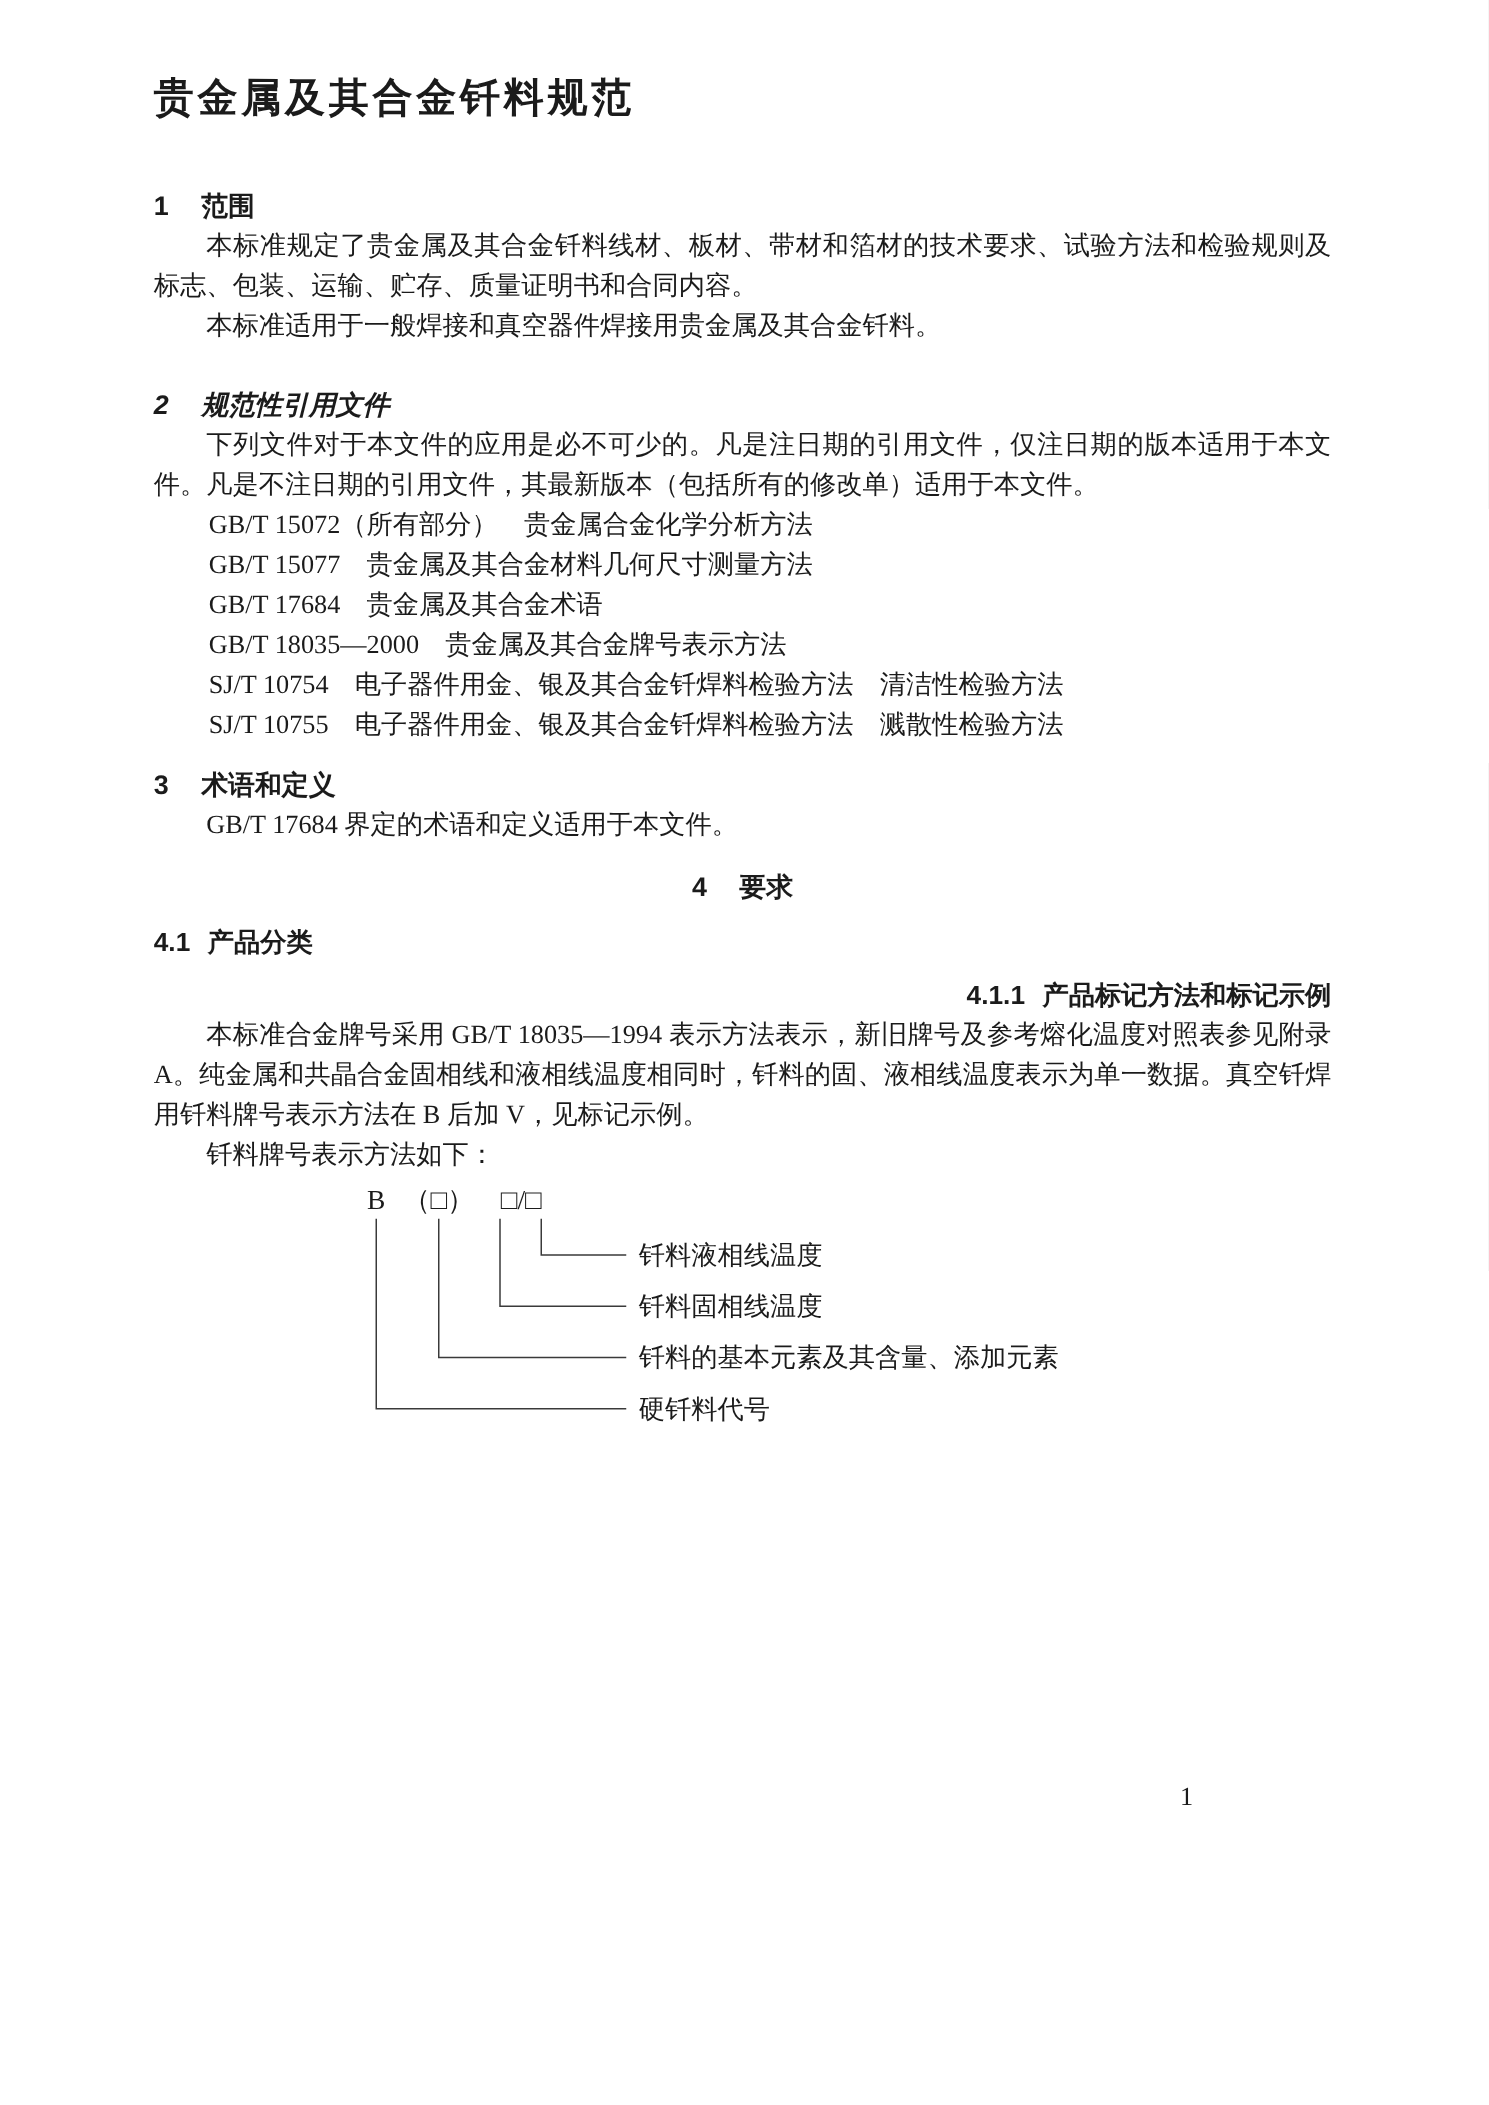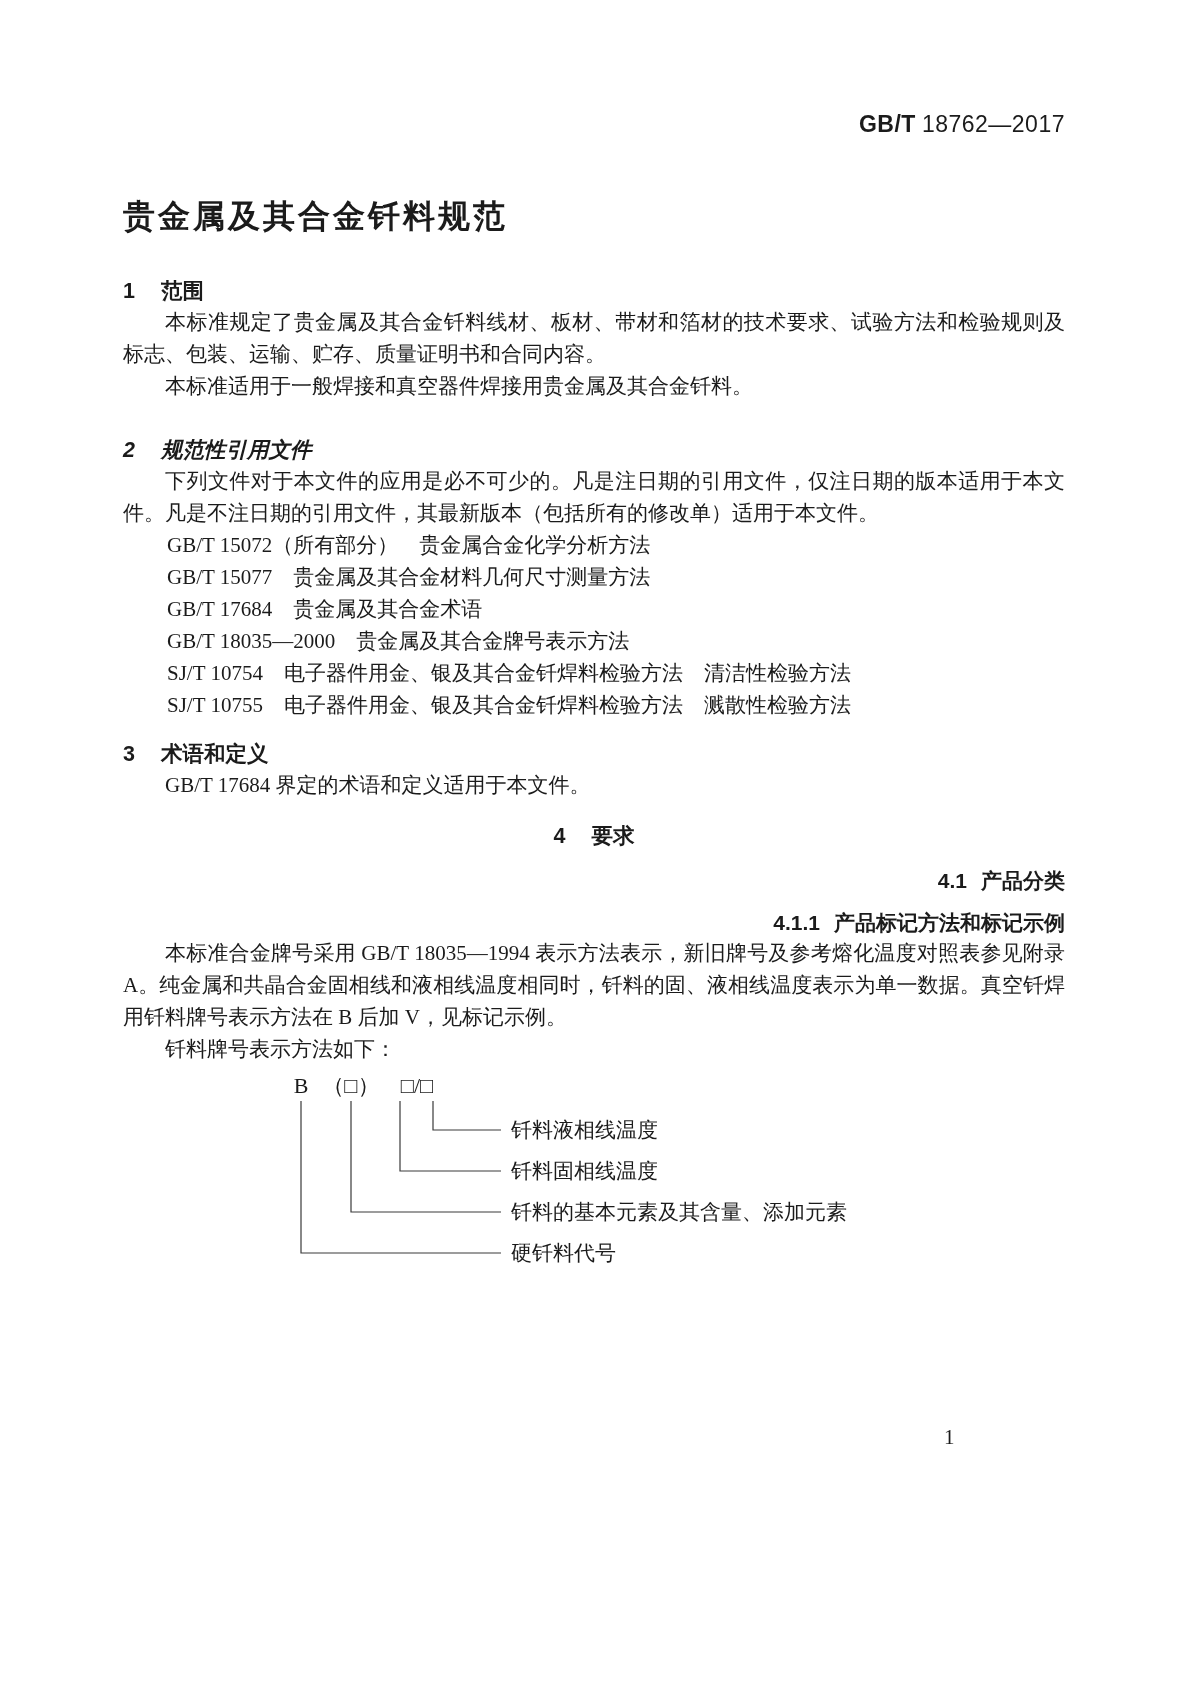--- a/index.html
+++ b/index.html
@@ -33,25 +33,25 @@
   }
 
   .heading {
     font-family:"Liberation Sans","DejaVu Sans",sans-serif;
     font-weight:700;
     font-size:21.5px; line-height:30px;
   }
   .heading .num { margin-right:26px; }
   .heading .num-sub { margin-right:14px; }
 
-  .h-s1 { margin-top:38px; }
+  .h-s1 { margin-top:50px; }
   .h-s2 { margin-top:33px;font-style:italic; }
   .h-s3 { margin-top:18px; }
   .h-s4 { margin-top:20px;text-align:center; }
-  .h-s41 { margin-top:16px; font-size:21px; line-height:28px;text-align:right; }
+  .h-s41 { margin-top:16px; font-size:21px; line-height:28px; }
   .h-s411 { margin-top:14px; font-size:21px; line-height:28px;text-align:right; }
 
   p.body {
     margin:0;
     font-size:21px; line-height:32px;
     text-align:justify;
   }
   .indent { text-indent:2em; }
   .gap-a { margin-top:26px; }
   .gap-b { margin-top:22px; }
@@ -81,23 +81,20 @@
     top:1424px; left:944px;
     font-size:21px; line-height:26px;
   }
 </style>
 </head>
 <body>
 
 <div class="page">
   <div class="content">
 
-    <div class="doc-number">
-      <span class="doc-prefix">GB/T</span><span>18762—2017</span>
-    </div>
 
     <h1 class="title">贵金属及其合金钎料规范</h1>
 
     <div class="heading h-s1">
       <span class="num">1</span><span>范围</span>
     </div>
     <p class="body indent gap-a">本标准规定了贵金属及其合金钎料线材、板材、带材和箔材的技术要求、试验方法和检验规则及标志、包装、运输、贮存、质量证明书和合同内容。</p>
     <p class="body indent">本标准适用于一般焊接和真空器件焊接用贵金属及其合金钎料。</p>
 
     <div class="heading h-s2">

